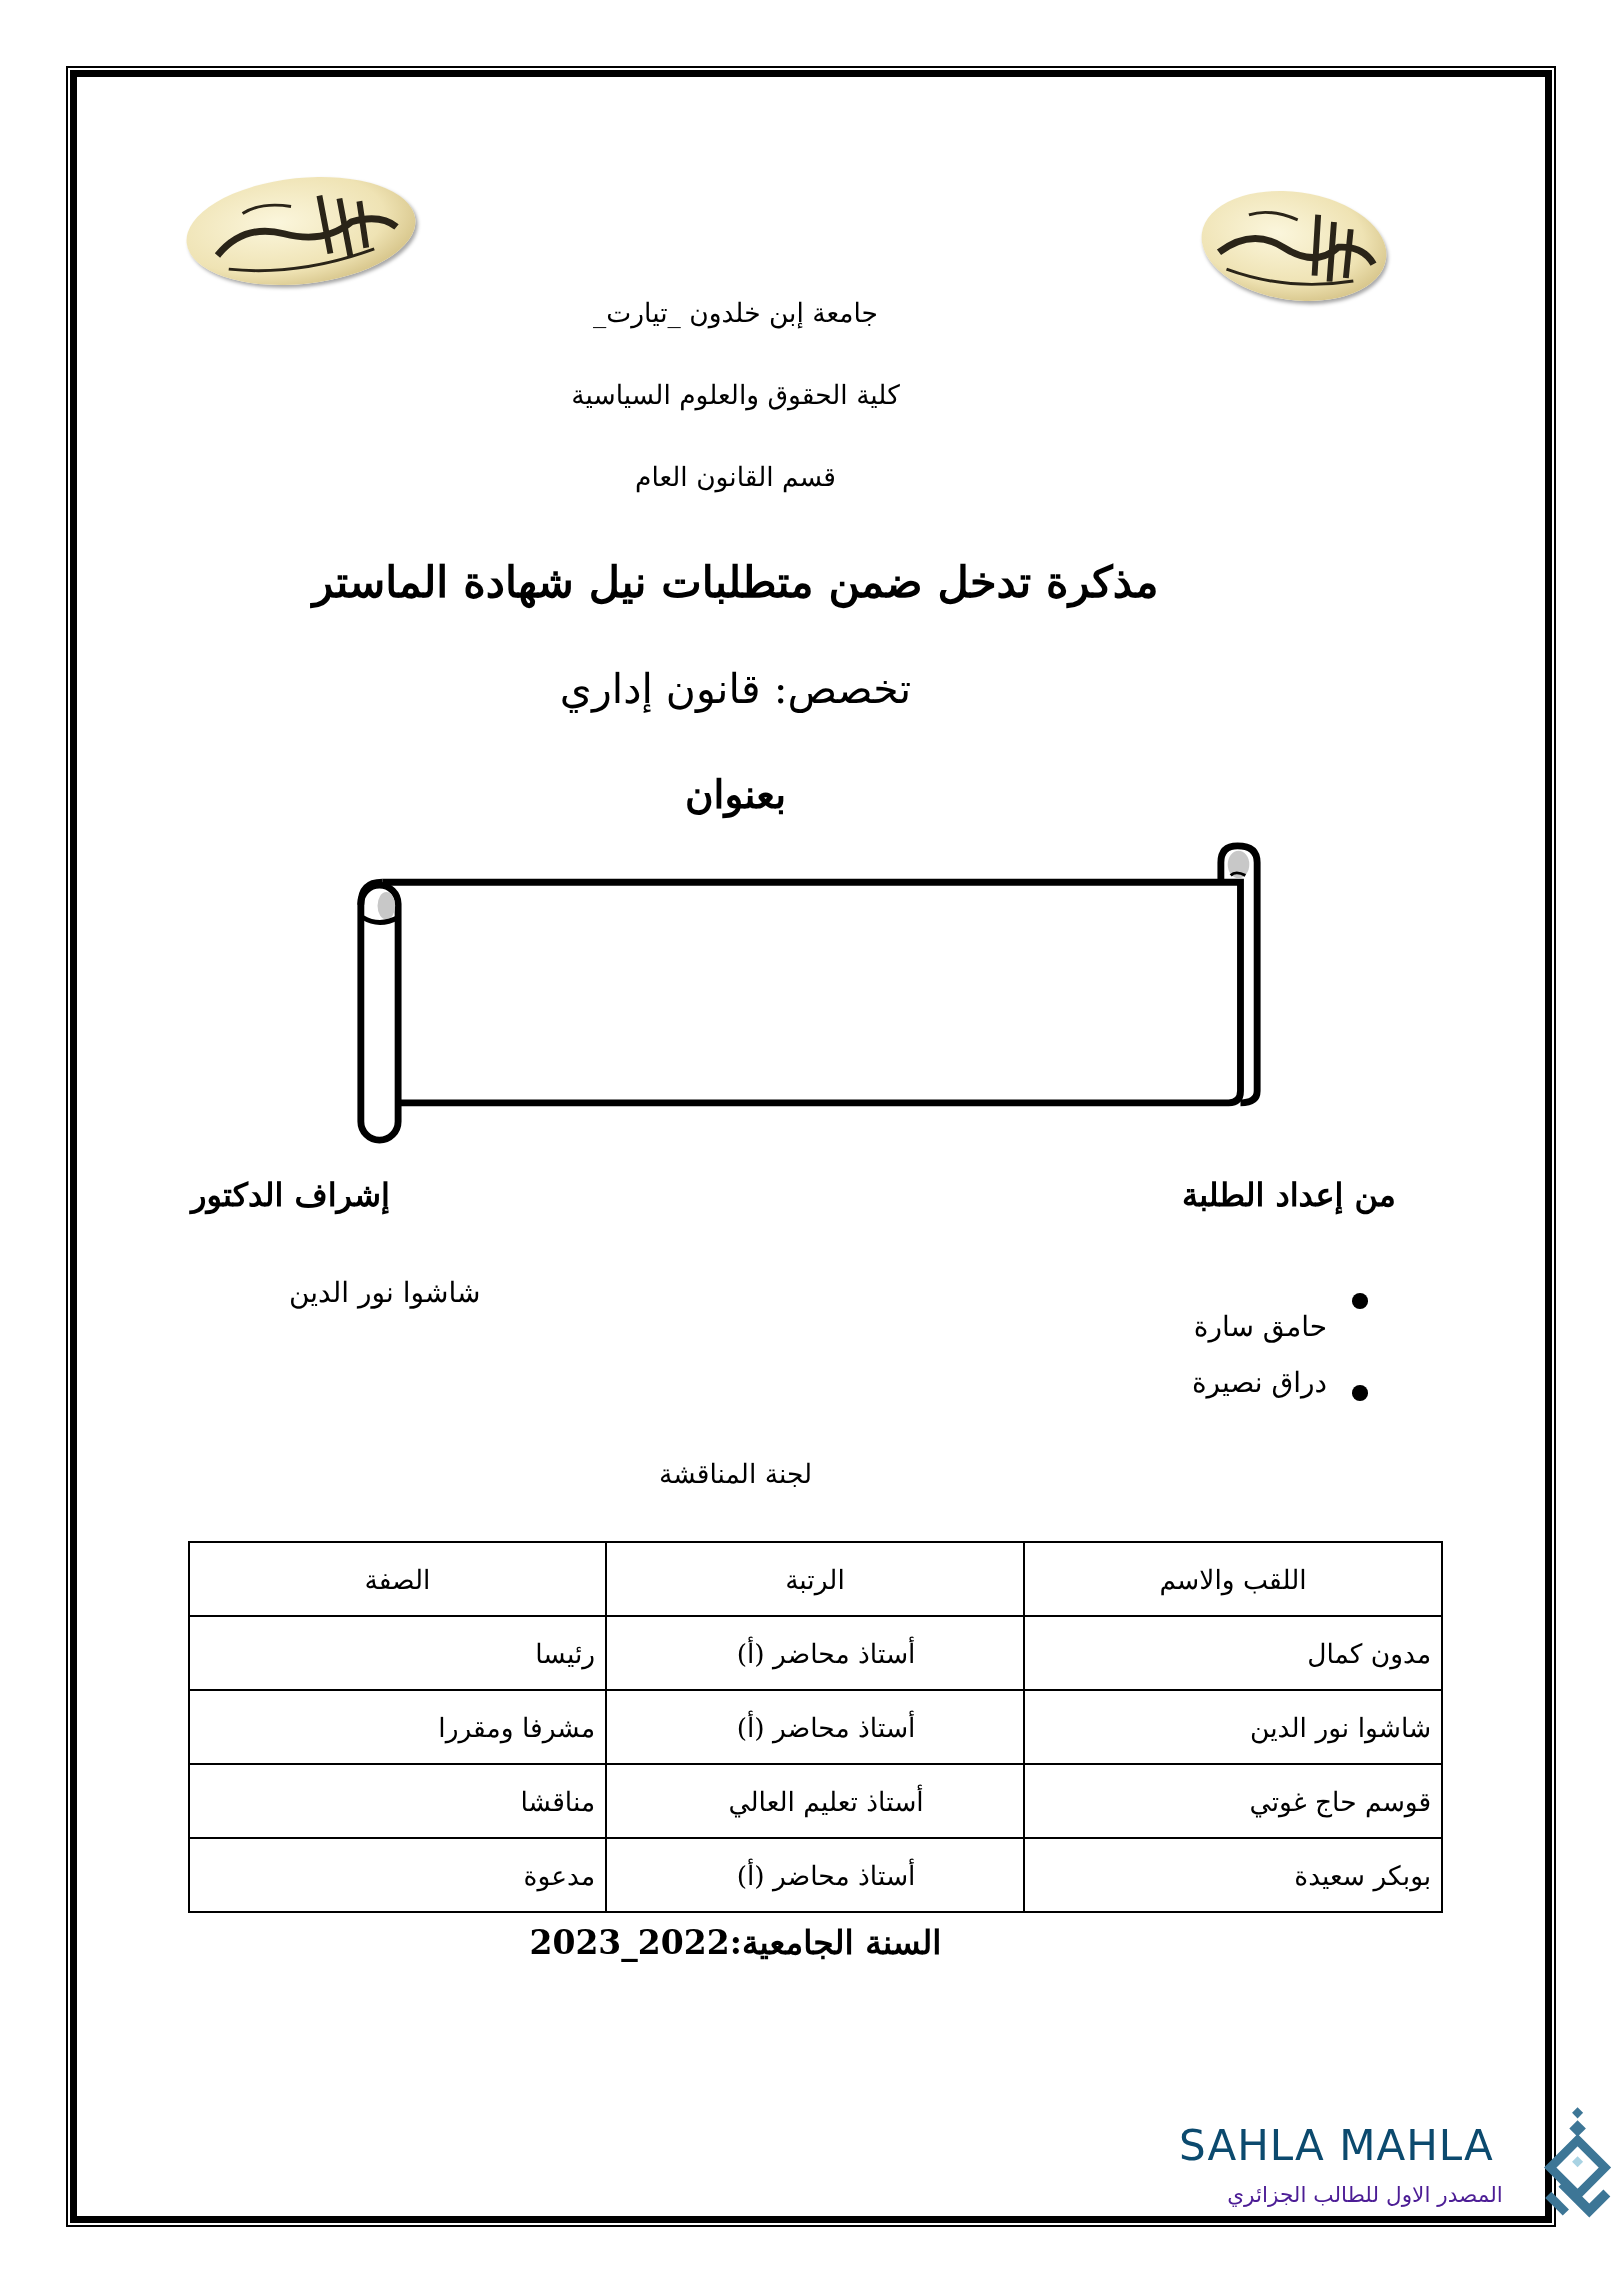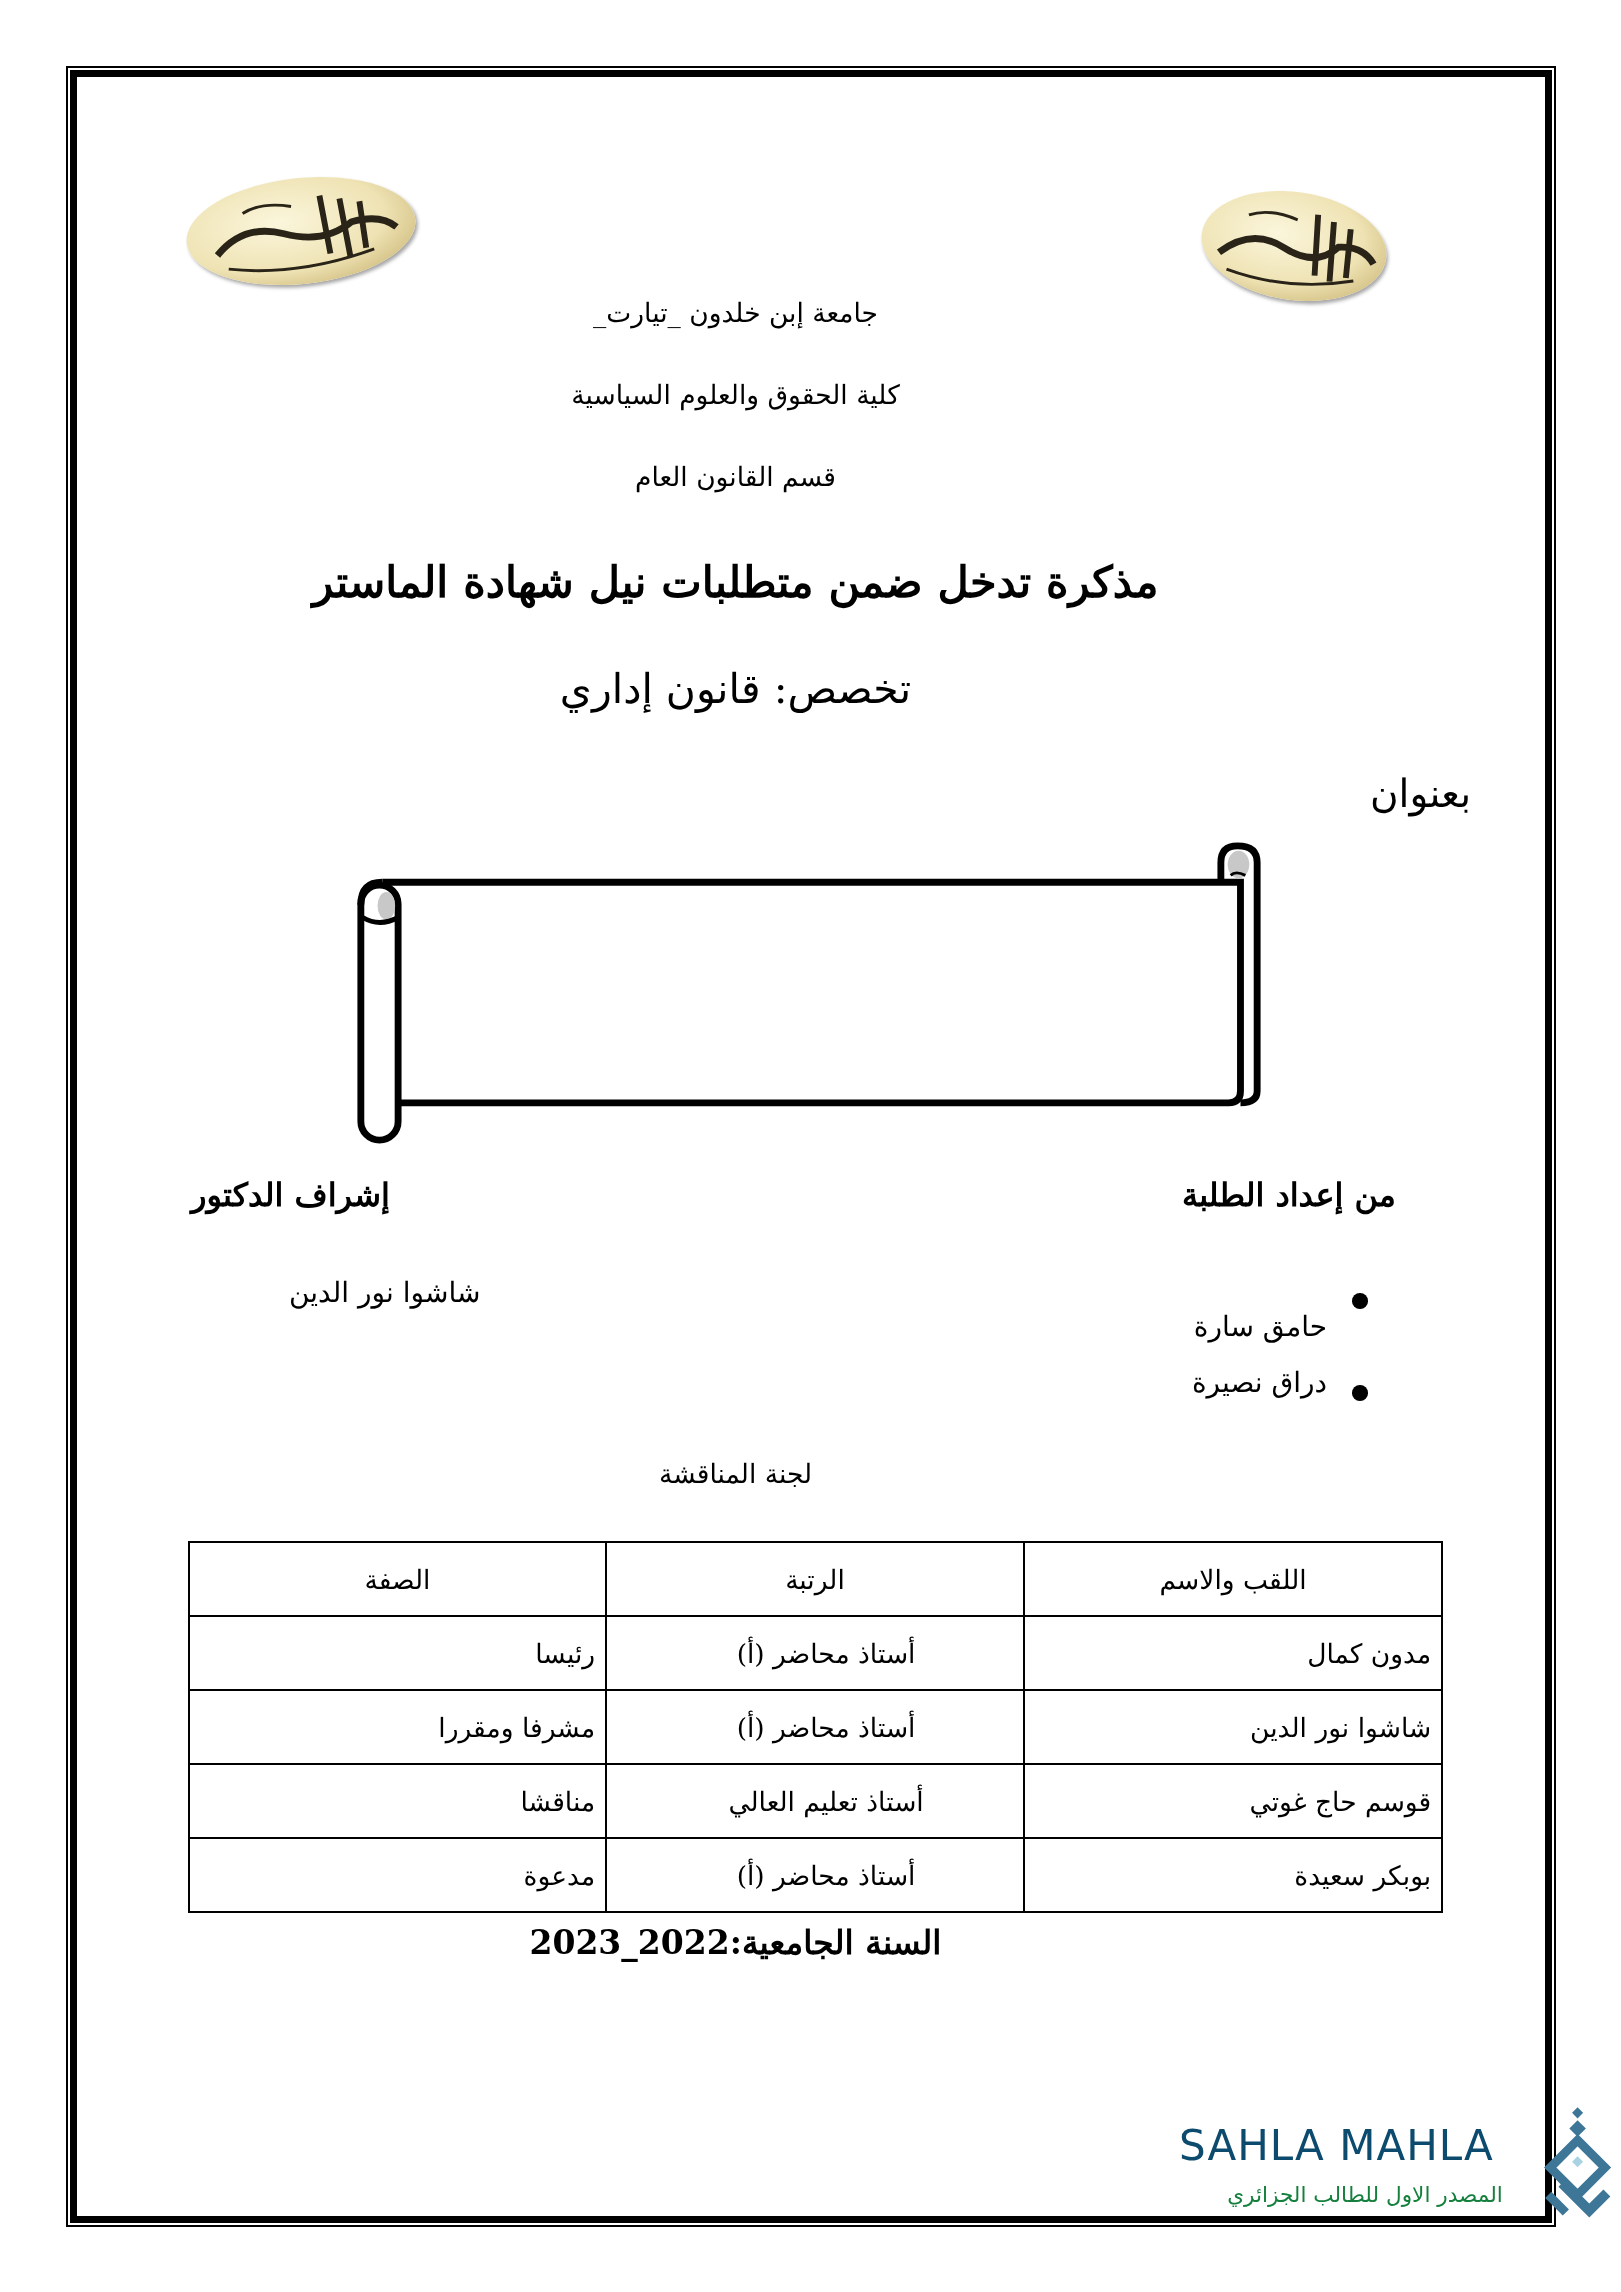--- a/index.html
+++ b/index.html
@@ -36,21 +36,21 @@
     .logo svg { width: 100%; height: 100%; }
 
     .center-line {
       position: absolute; left: 0; width: 1471px; text-align: center; white-space: nowrap;
     }
     .t-univ { top: 297px; font-size: 26.5px; }
     .t-faculty { top: 379px; font-size: 26.5px; }
     .t-dept { top: 461px; font-size: 26.5px; }
     .t-memo { top: 557px; font-size: 43px; font-weight: bold; }
     .t-spec { top: 665px; font-size: 41px; }
-    .t-by { top: 771px; font-size: 39px; font-weight: normal; text-align: right; }
+    .t-by { top: 771px; font-size: 39px; font-weight: bold; }
 
     
     .scroll { position: absolute; left: 353px; top: 841px; width: 912px; height: 306px; }
     .scroll svg { position: absolute; left: 0; top: 0; }
     .scroll-title {
       position: absolute; left: 59px; top: 51px; width: 804px; text-align: center;
       font-family: "DejaVu Sans", "Liberation Sans", sans-serif; font-weight: bold;
       font-size: 45px; line-height: 88px;
     }
 
@@ -88,21 +88,21 @@
 
     .year { top: 1923px; font-size: 33px; font-weight: bold; }
 
     
     .wm-title {
       position: absolute; left: 1179px; top: 2121px; font-family: "DejaVu Sans", "Liberation Sans", sans-serif;
       font-size: 42px; color: #0c4a6e; letter-spacing: 1px; direction: ltr; white-space: nowrap;
     }
     .wm-sub {
       position: absolute; left: 1179px; top: 2182px; width: 372px; text-align: center;
-      font-family: "DejaVu Sans", "Liberation Sans", sans-serif; font-size: 21.6px; color: #15803d; white-space: nowrap;
+      font-family: "DejaVu Sans", "Liberation Sans", sans-serif; font-size: 21.6px; color: #4c1d95; white-space: nowrap;
     }
     .wm-icon { position: absolute; left: 1544px; top: 2107px; width: 74px; height: 127px; }
   </style>
 </head>
 <body>
 
 <div class="border-outer"></div>
 <div class="border-inner"></div>
 
 <div class="logo logo-left">

